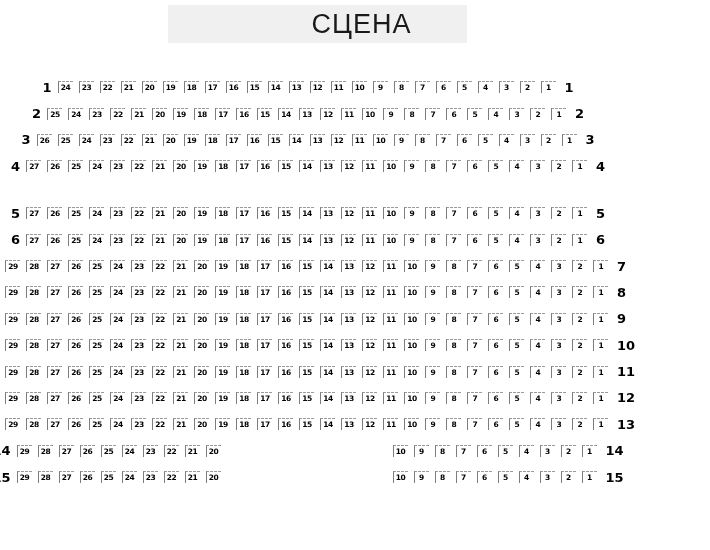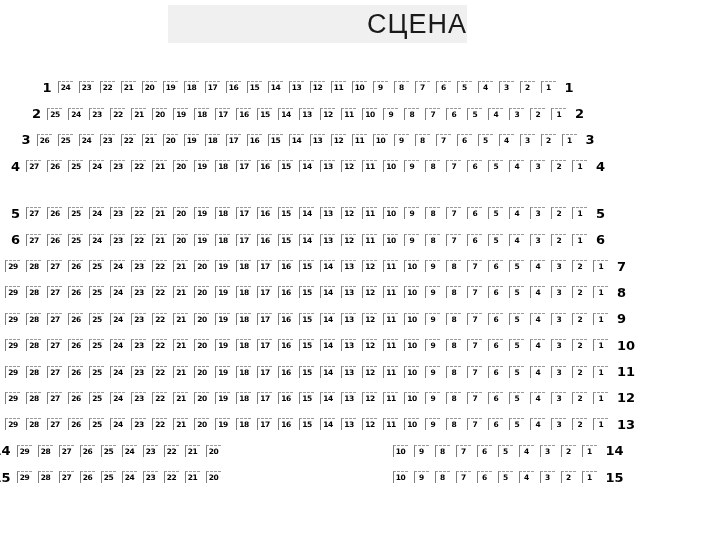--- a/index.html
+++ b/index.html
@@ -3,21 +3,21 @@
 <meta charset="utf-8">
 <style>
   * { margin:0; padding:0; box-sizing:border-box; }
   html,body { width:710px; height:550px; background:#ffffff; overflow:hidden;
               font-family:"Liberation Sans", sans-serif; }
   #canvas { position:relative; width:710px; height:550px; background:#ffffff; }
 
   
   .stage-box { position:absolute; left:168px; top:5px; width:299px; height:38px;
                background:#f0f0f0; }
-  .stage-label { display:block; height:38px; line-height:39px; text-align:right;
+  .stage-label { display:block; height:38px; line-height:39px; text-align:center;
                  padding-left:88px; font-size:27px; color:#1a1a1a; letter-spacing:1px;
                  font-family:"Liberation Sans", sans-serif; }
 
   
   .seat-map { position:absolute; left:0; top:74px; width:616px; }
   .seat-row { height:26.4px; display:flex; justify-content:center; align-items:center; }
   .block-gap { height:20.5px; }
 
   .row-label { font-family:"DejaVu Sans", sans-serif; font-weight:bold;
                font-size:13px; color:#000; line-height:1; }

